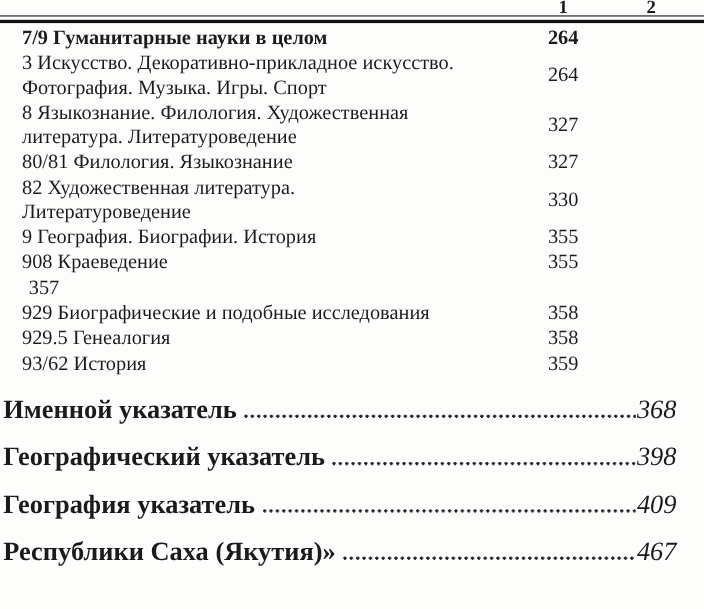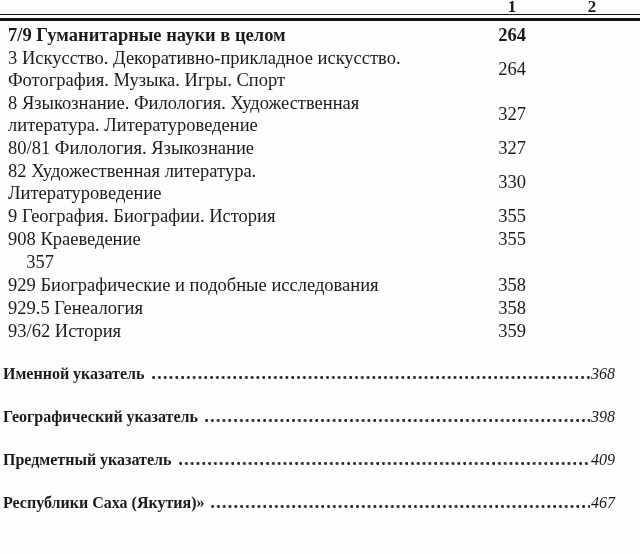--- a/index.html
+++ b/index.html
@@ -19,21 +19,21 @@
   
   .toc-table { width: 640px; }
   .thead {
     display: flex;
     align-items: flex-end;
     height: 13px;
     font-weight: bold;
     font-size: 17px;
     line-height: 13px;
   }
-  .cell-title { width: 472px; padding-left: 8px; box-sizing: border-box; }
+  .cell-title { width: 472px; padding-left: 20px; box-sizing: border-box; }
   .cell-num  { width: 80px; text-align: center; }
   .cell-num2 { width: 80px; text-align: center; }
   .rule-thin  { border-top: 1.5px solid #131313; margin-top: 1px; }
   .rule-thick { border-top: 3.5px solid #131313; margin-top: 3px; }
   .tbody { margin-top: 2px; }
   .trow {
     display: flex;
     align-items: center;
     font-size: 18.5px;
     line-height: 22px;
@@ -43,21 +43,21 @@
   .trow.bold { font-weight: bold; }
   
   .index-list {
     margin-top: 17px;
     width: 612px;
     padding-left: 3px;
     box-sizing: content-box;
   }
   .entry {
     font-weight: bold;
-    font-size: 16px;
+    font-size: 24px;
     line-height: 23px;
     margin-top: 20px;
   }
   .entry-pre-line { display: block; }
   .entry-last { display: flex; align-items: baseline; }
   .entry-title { white-space: nowrap; }
   .leader {
     flex: 1;
     height: 3px;
     margin: 0 1px 0 7px;
@@ -167,21 +167,21 @@
     <div class="entry-last">
       <span class="entry-title">Географический указатель</span>
       <span class="leader"></span>
       <span class="entry-page">398</span>
     </div>
   </div>
 
   <div class="entry">
     <div class="entry-lines"></div>
     <div class="entry-last">
-      <span class="entry-title">Предметный указатель</span>
+      <span class="entry-title">География указатель</span>
       <span class="leader"></span>
       <span class="entry-page">409</span>
     </div>
   </div>
 
   <div class="entry">
     <div class="entry-last">
       <span class="entry-title">Республики Саха (Якутия)»</span>
       <span class="leader"></span>
       <span class="entry-page">467</span>

